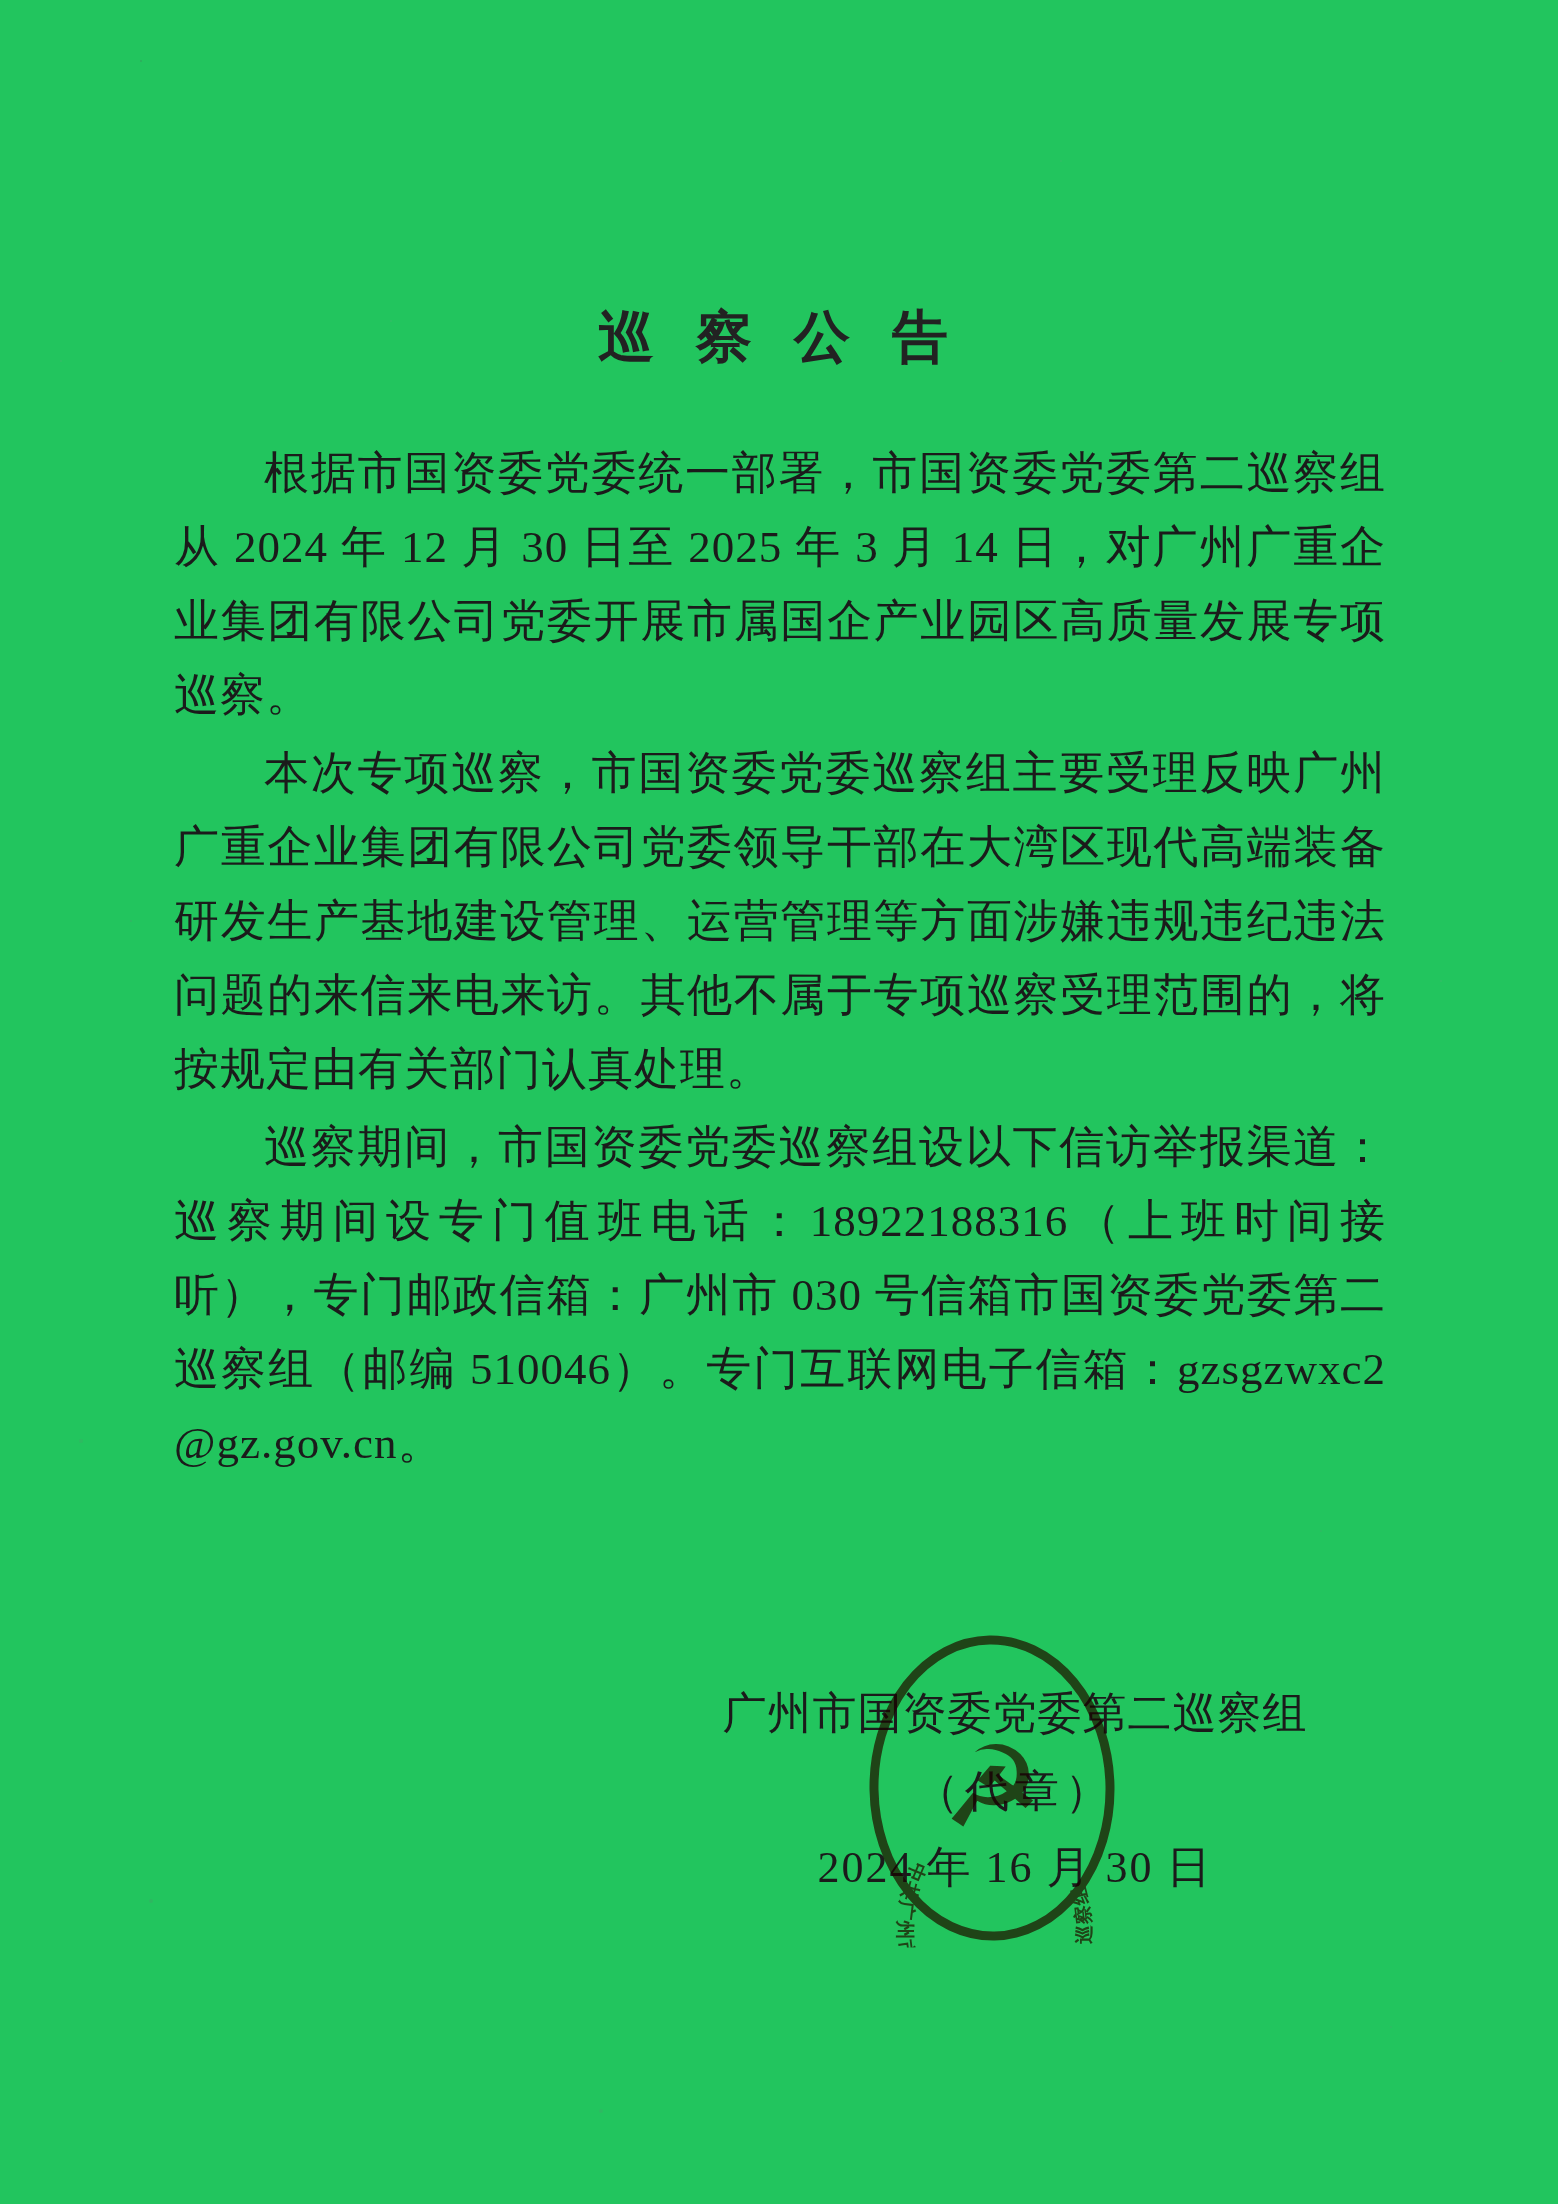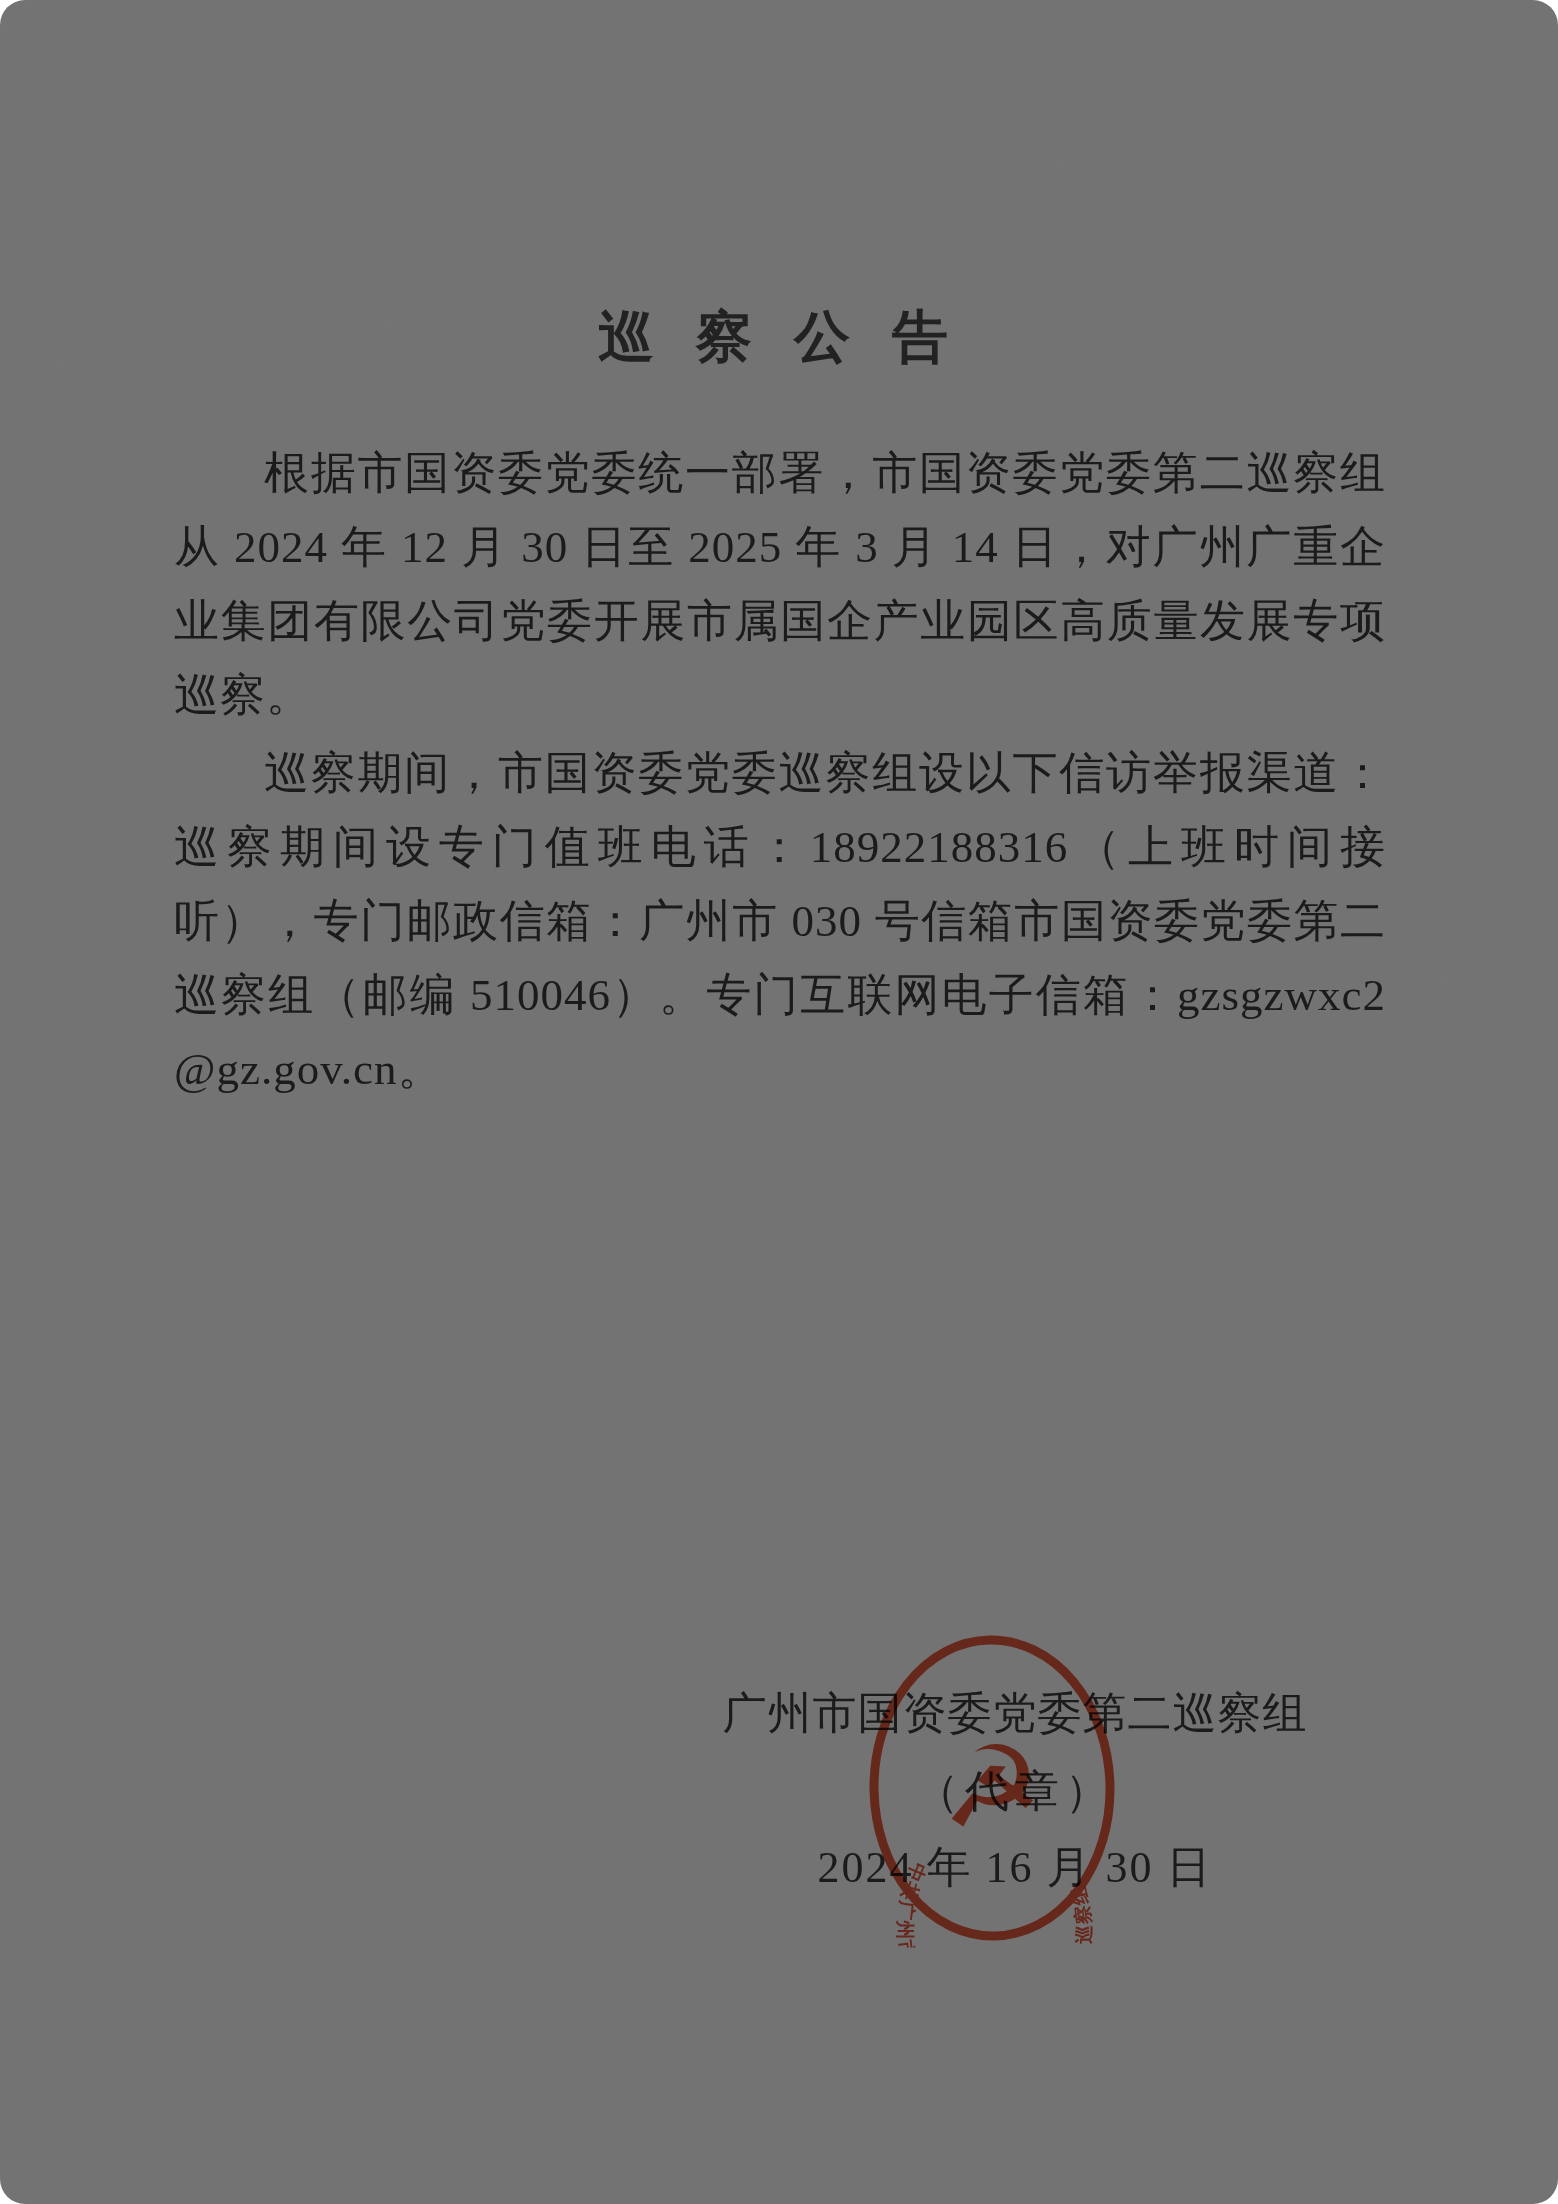--- a/index.html
+++ b/index.html
@@ -11,22 +11,21 @@
     width: 1558px;
     height: 2204px;
     position: relative;
     overflow: hidden;
     font-family: "Liberation Serif", "DejaVu Serif", serif;
     color: #1b1b1b;
   }
   .page {
     position: absolute;
     inset: 0;
-    background: #737373;
-    border-radius: 25px;
+    background: #22c55e;
   }
 
   
   .noise {
     position: absolute;
     width: 2px;
     height: 2px;
     background: rgba(90,90,90,0.25);
     border-radius: 50%;
     box-shadow:
@@ -115,20 +114,21 @@
 <body>
 
 <div class="page">
 
   <div class="noise"></div>
 
   <h1 class="doc-title">巡 察 公 告</h1>
 
   <div class="doc-body">
     <p>根据市国资委党委统一部署，市国资委党委第二巡察组从 2024 年 12 月 30 日至 2025 年 3 月 14 日，对广州广重企业集团有限公司党委开展市属国企产业园区高质量发展专项巡察。</p>
+    <p>本次专项巡察，市国资委党委巡察组主要受理反映广州广重企业集团有限公司党委领导干部在大湾区现代高端装备研发生产基地建设管理、运营管理等方面涉嫌违规违纪违法问题的来信来电来访。其他不属于专项巡察受理范围的，将按规定由有关部门认真处理。</p>
     <p>巡察期间，市国资委党委巡察组设以下信访举报渠道：巡察期间设专门值班电话：18922188316（上班时间接听），专门邮政信箱：广州市 030 号信箱市国资委党委第二巡察组（邮编 510046）。专门互联网电子信箱：gzsgzwxc2@gz.gov.cn。</p>
   </div>
 
   <div class="sign-block">
     <div class="sign-org">广州市国资委党委第二巡察组</div>
     <div class="sign-note">（代章）</div>
     <div class="sign-date">2024 年 16 月 30 日</div>
   </div>
 
   <svg class="seal" viewBox="0 0 256 316" aria-hidden="true">

